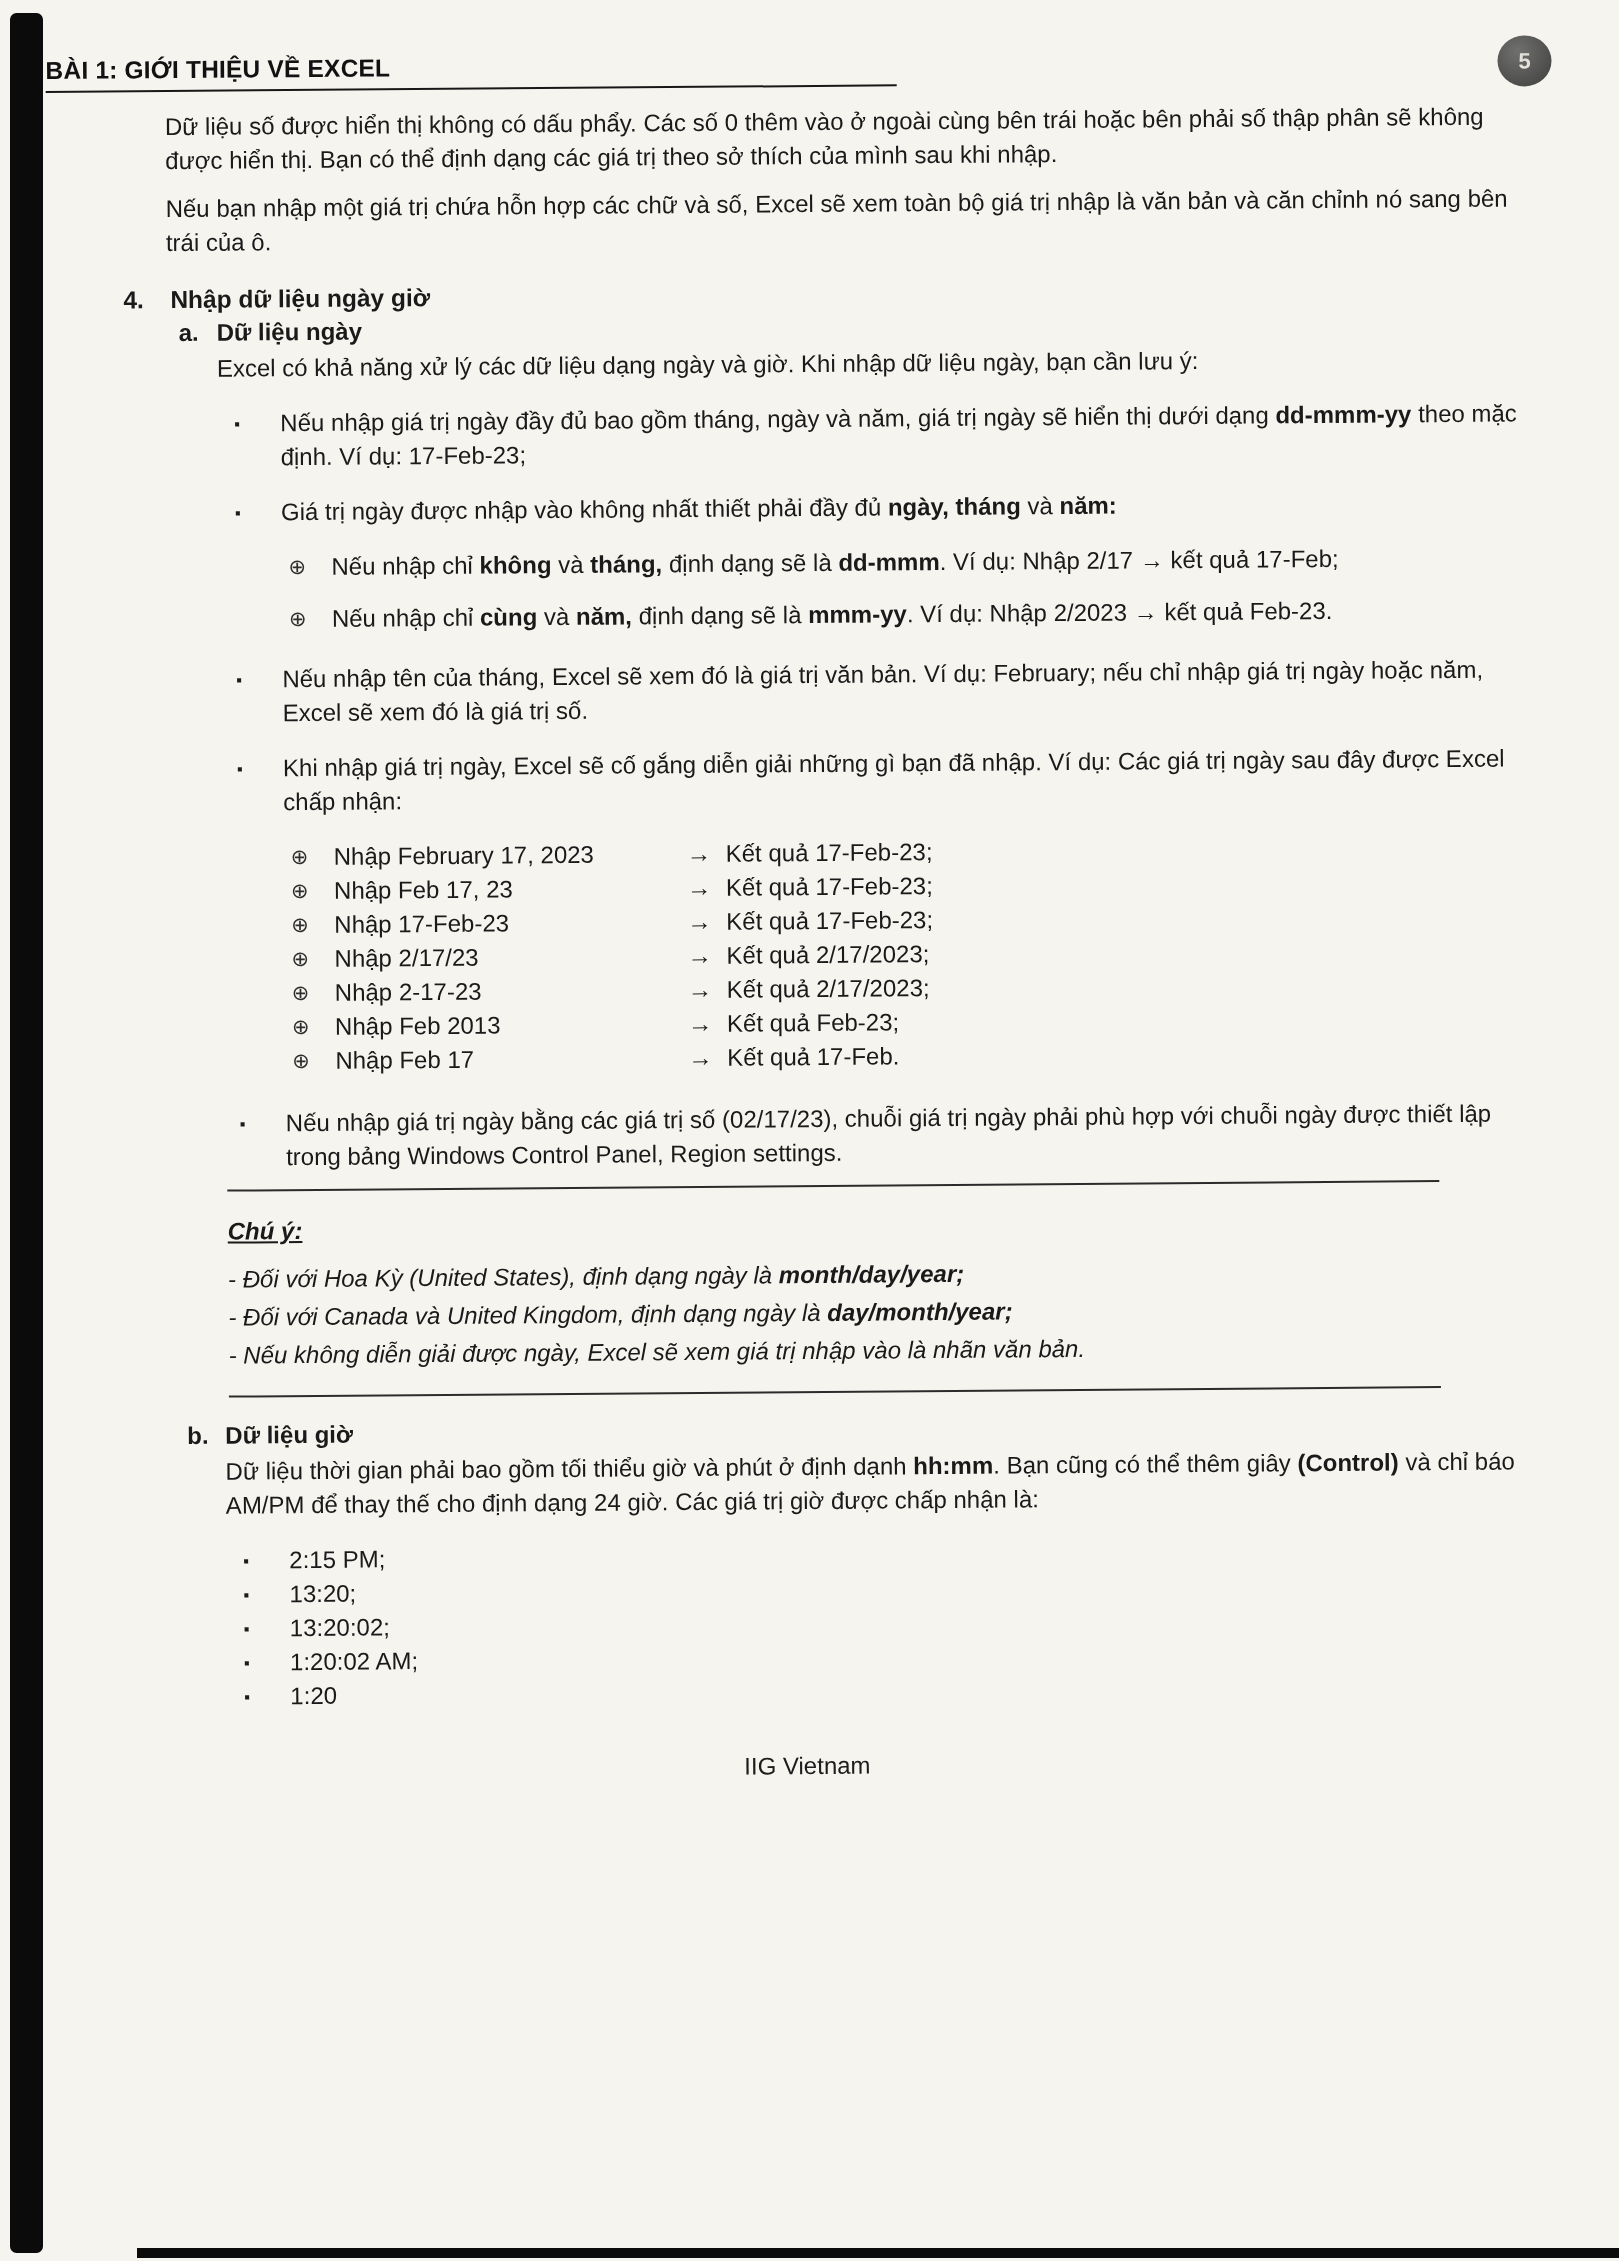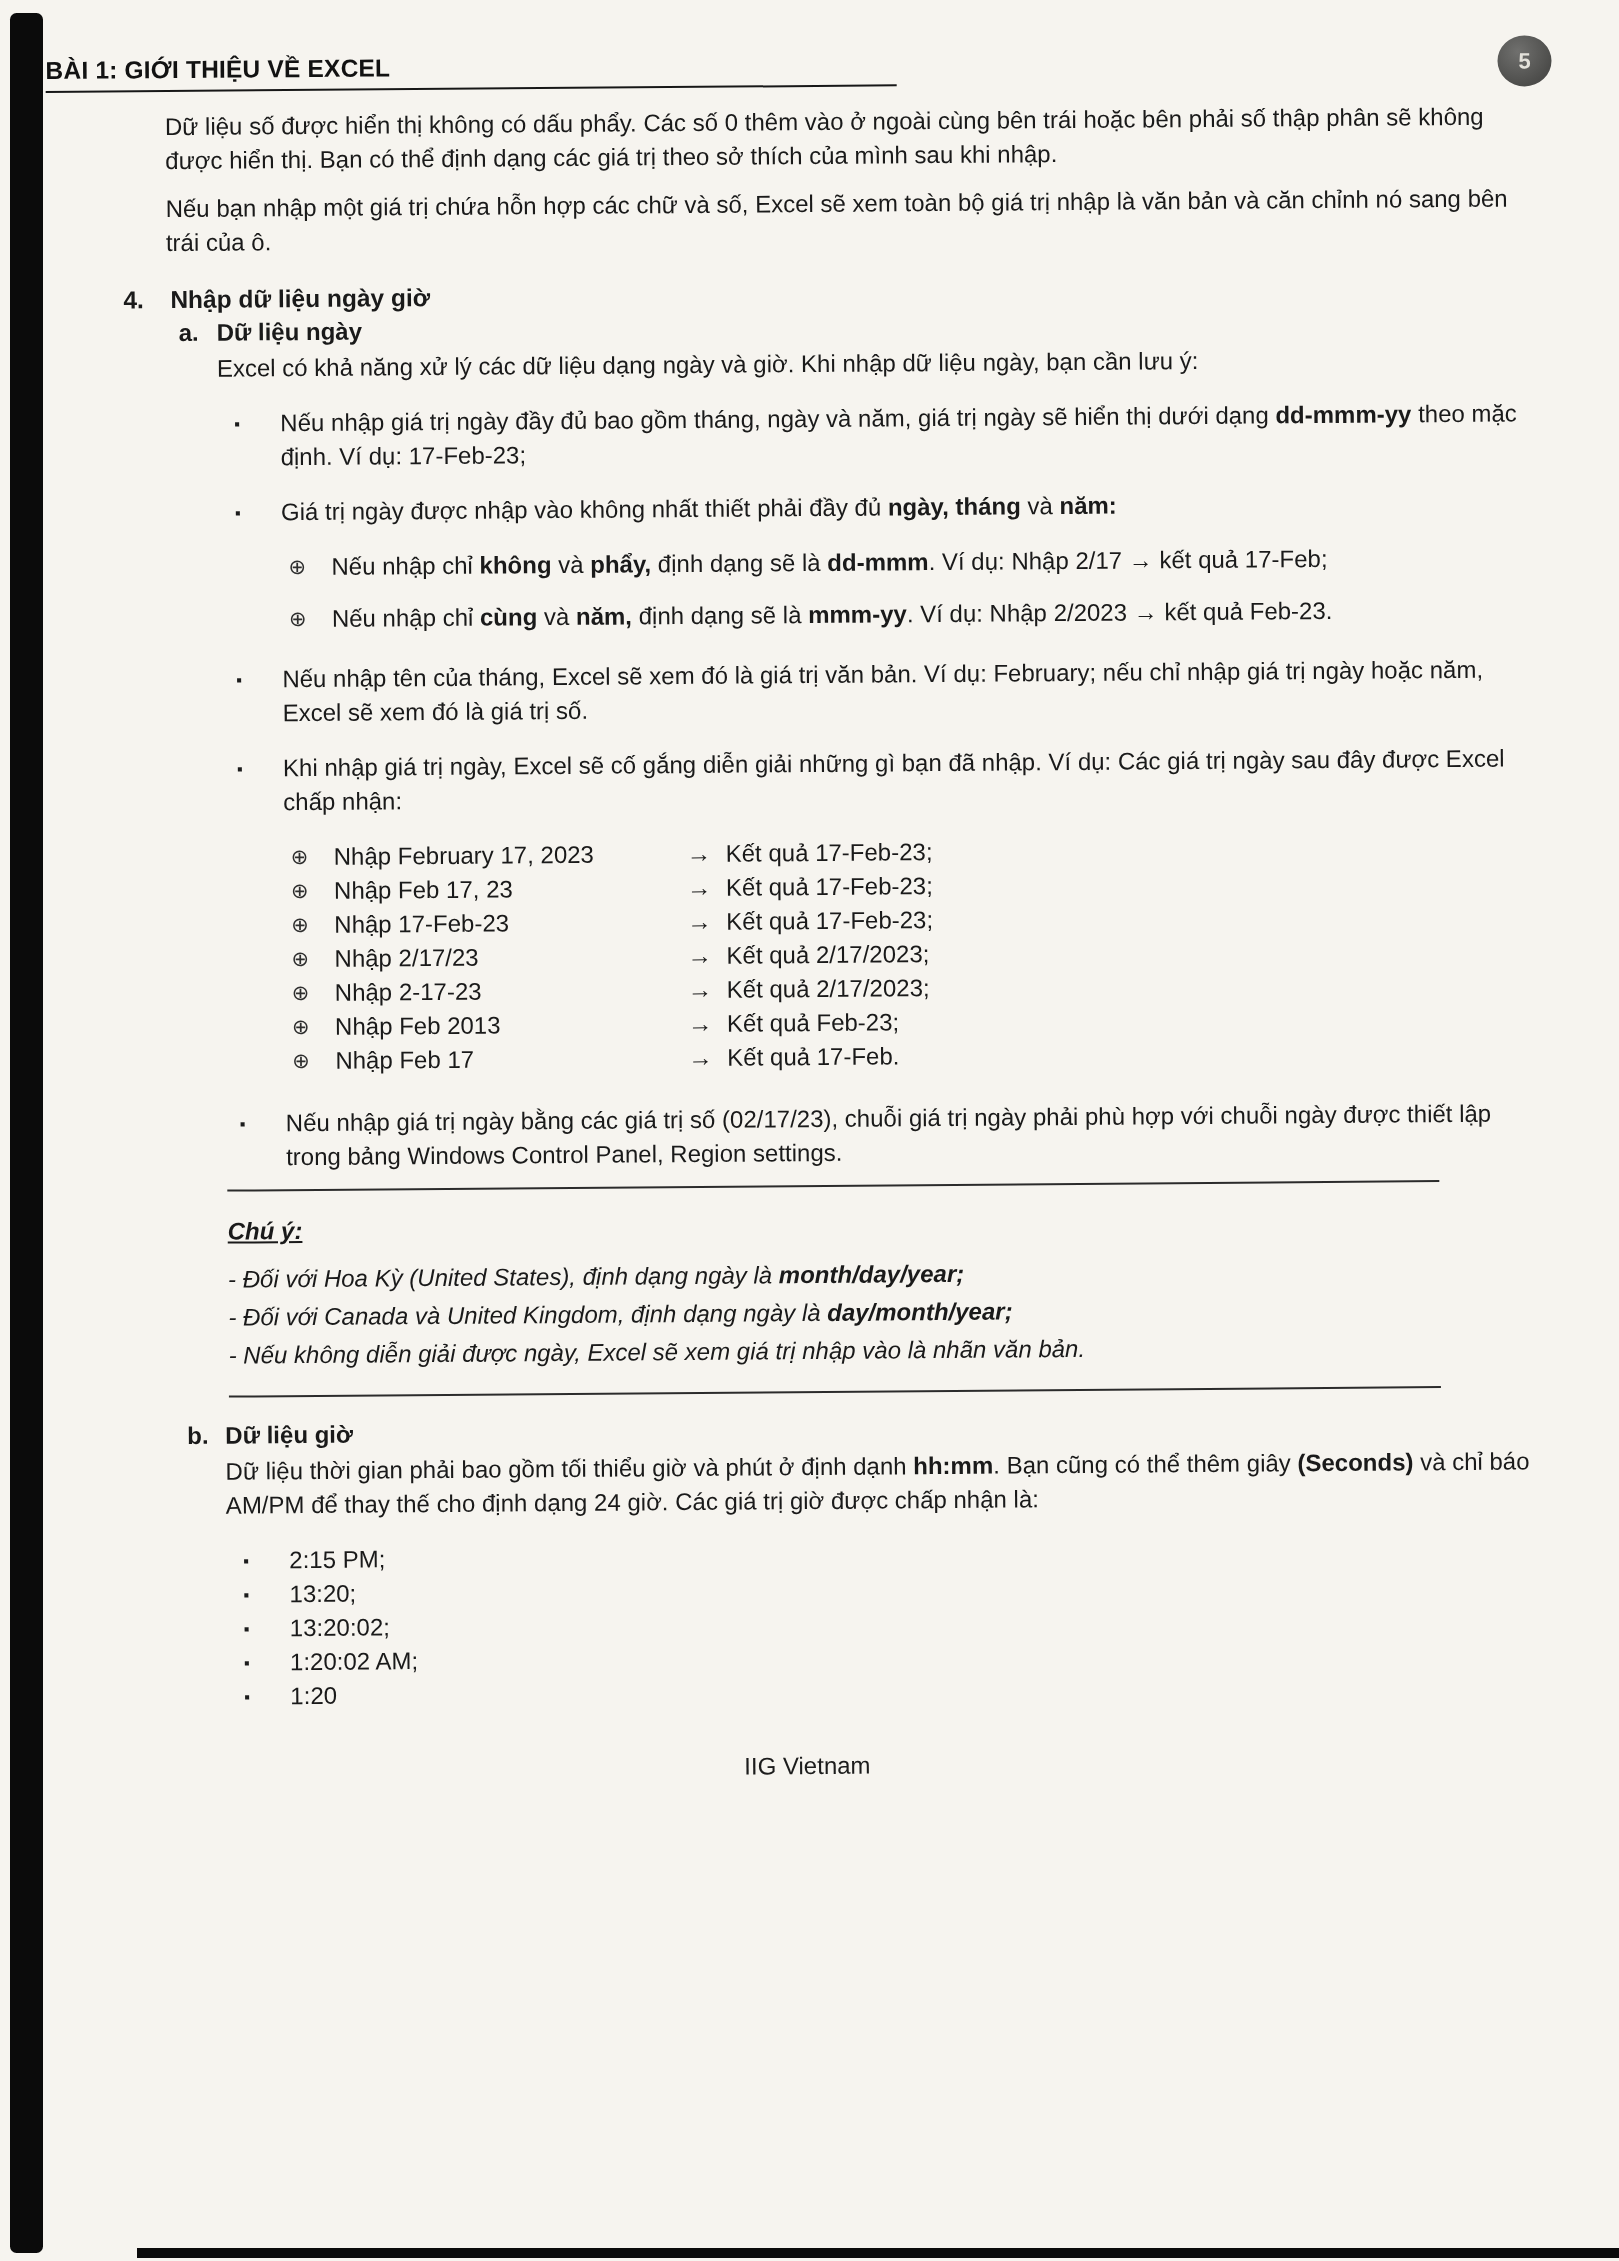--- a/index.html
+++ b/index.html
@@ -130,21 +130,21 @@
       <div class="btext"><span>Nếu nhập giá trị ngày đầy đủ bao gồm tháng, ngày và năm, giá trị ngày sẽ hiển thị dưới dạng </span><span class="b">dd-mmm-yy</span><span> theo mặc định. Ví dụ: 17-Feb-23;</span></div>
     </div>
 
     <div class="brow">
       <span class="sq">▪</span>
       <div class="btext"><span>Giá trị ngày được nhập vào không nhất thiết phải đầy đủ </span><span class="b">ngày, tháng</span><span> và </span><span class="b">năm:</span></div>
     </div>
 
     <div class="grow">
       <span class="gear">⊕</span>
-      <div class="btext"><span>Nếu nhập chỉ </span><span class="b">không</span><span> và </span><span class="b">phẩy,</span><span> định dạng sẽ là </span><span class="b">dd-mmm</span><span>. Ví dụ: Nhập 2/17 → kết quả 17-Feb;</span></div>
+      <div class="btext"><span>Nếu nhập chỉ </span><span class="b">không</span><span> và </span><span class="b">tháng,</span><span> định dạng sẽ là </span><span class="b">dd-mmm</span><span>. Ví dụ: Nhập 2/17 → kết quả 17-Feb;</span></div>
     </div>
 
     <div class="grow g2">
       <span class="gear">⊕</span>
       <div class="btext"><span>Nếu nhập chỉ </span><span class="b">cùng</span><span> và </span><span class="b">năm,</span><span> định dạng sẽ là </span><span class="b">mmm-yy</span><span>. Ví dụ: Nhập 2/2023 → kết quả Feb-23.</span></div>
     </div>
 
     <div class="brow">
       <span class="sq">▪</span>
       <div class="btext"><span>Nếu nhập tên của tháng, Excel sẽ xem đó là giá trị văn bản. Ví dụ: February; nếu chỉ nhập giá trị ngày hoặc năm, Excel sẽ xem đó là giá trị số.</span></div>
@@ -214,21 +214,21 @@
       <div class="note-line"><span>- Nếu không diễn giải được ngày, Excel sẽ xem giá trị nhập vào là nhãn văn bản.</span></div>
     </div>
 
     <div class="rule rule2"></div>
 
     <div class="sub-head">
       <span class="sub-label">b.</span>
       <span class="sub-title">Dữ liệu giờ</span>
     </div>
 
-    <p class="body bpara"><span>Dữ liệu thời gian phải bao gồm tối thiểu giờ và phút ở định dạnh </span><span class="b">hh:mm</span><span>. Bạn cũng có thể thêm giây </span><span class="b">(Seconds)</span><span> và chỉ báo AM/PM để thay thế cho định dạng 24 giờ. Các giá trị giờ được chấp nhận là:</span></p>
+    <p class="body bpara"><span>Dữ liệu thời gian phải bao gồm tối thiểu giờ và phút ở định dạnh </span><span class="b">hh:mm</span><span>. Bạn cũng có thể thêm giây </span><span class="b">(Control)</span><span> và chỉ báo AM/PM để thay thế cho định dạng 24 giờ. Các giá trị giờ được chấp nhận là:</span></p>
 
     <div class="brow time">
       <span class="sq">▪</span>
       <div class="btext">2:15 PM;</div>
     </div>
     <div class="brow time">
       <span class="sq">▪</span>
       <div class="btext">13:20;</div>
     </div>
     <div class="brow time">

